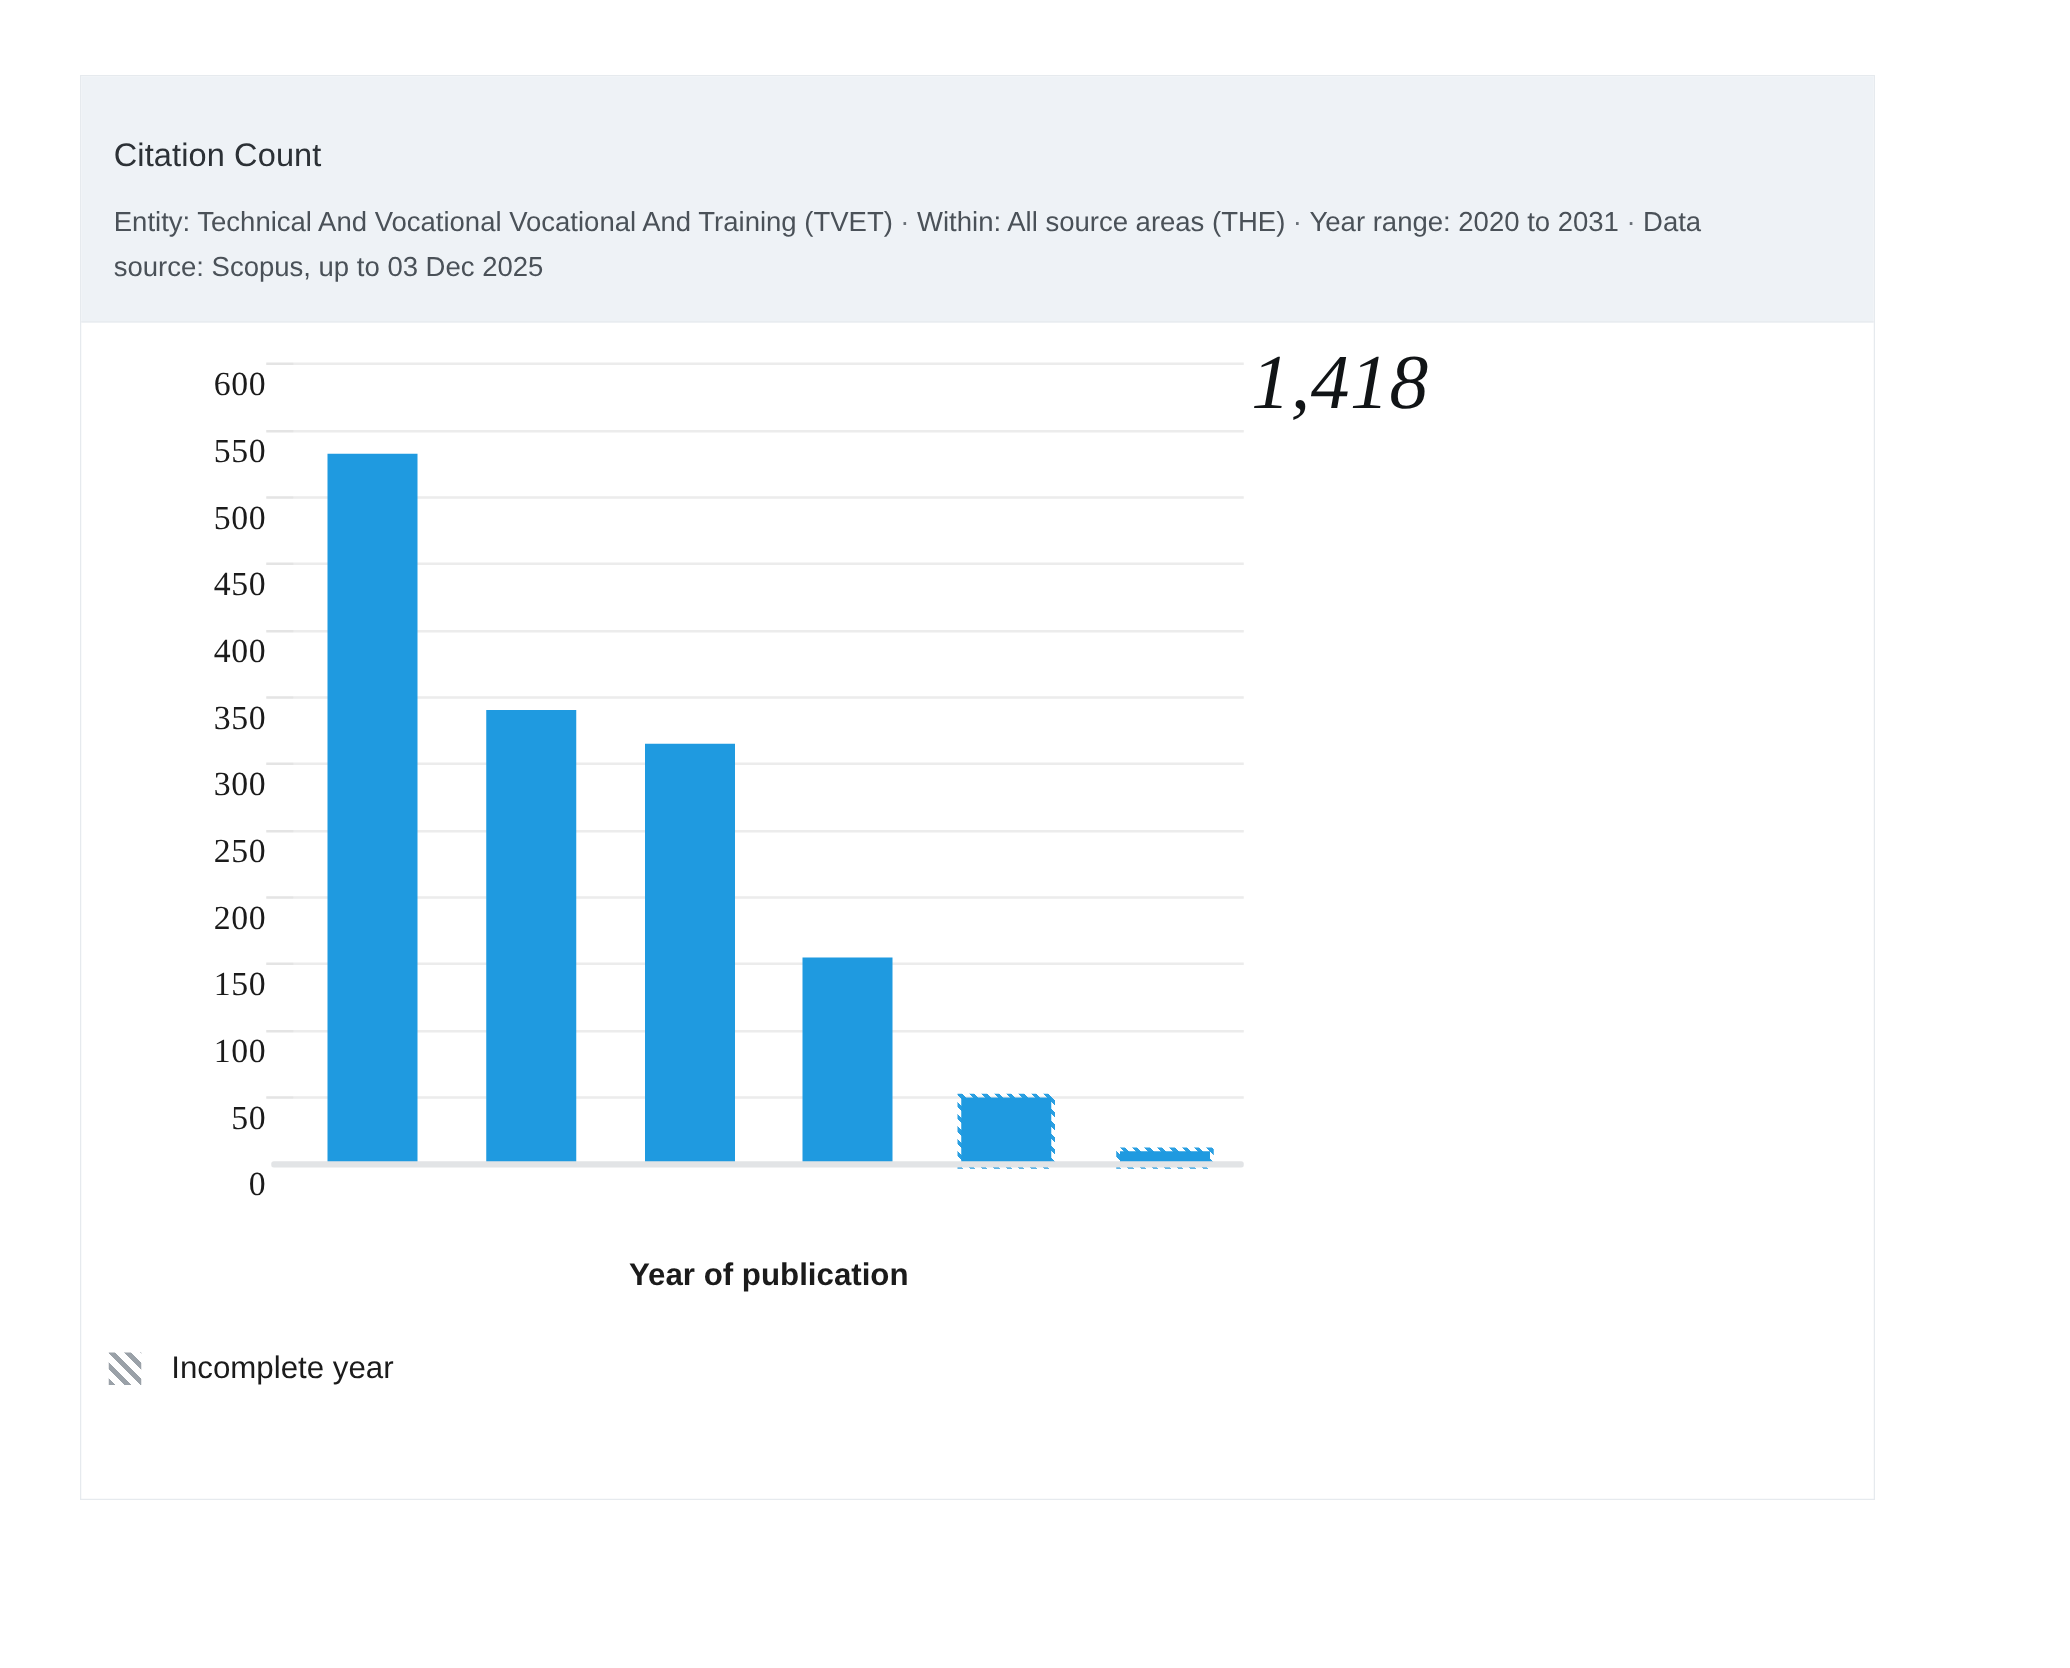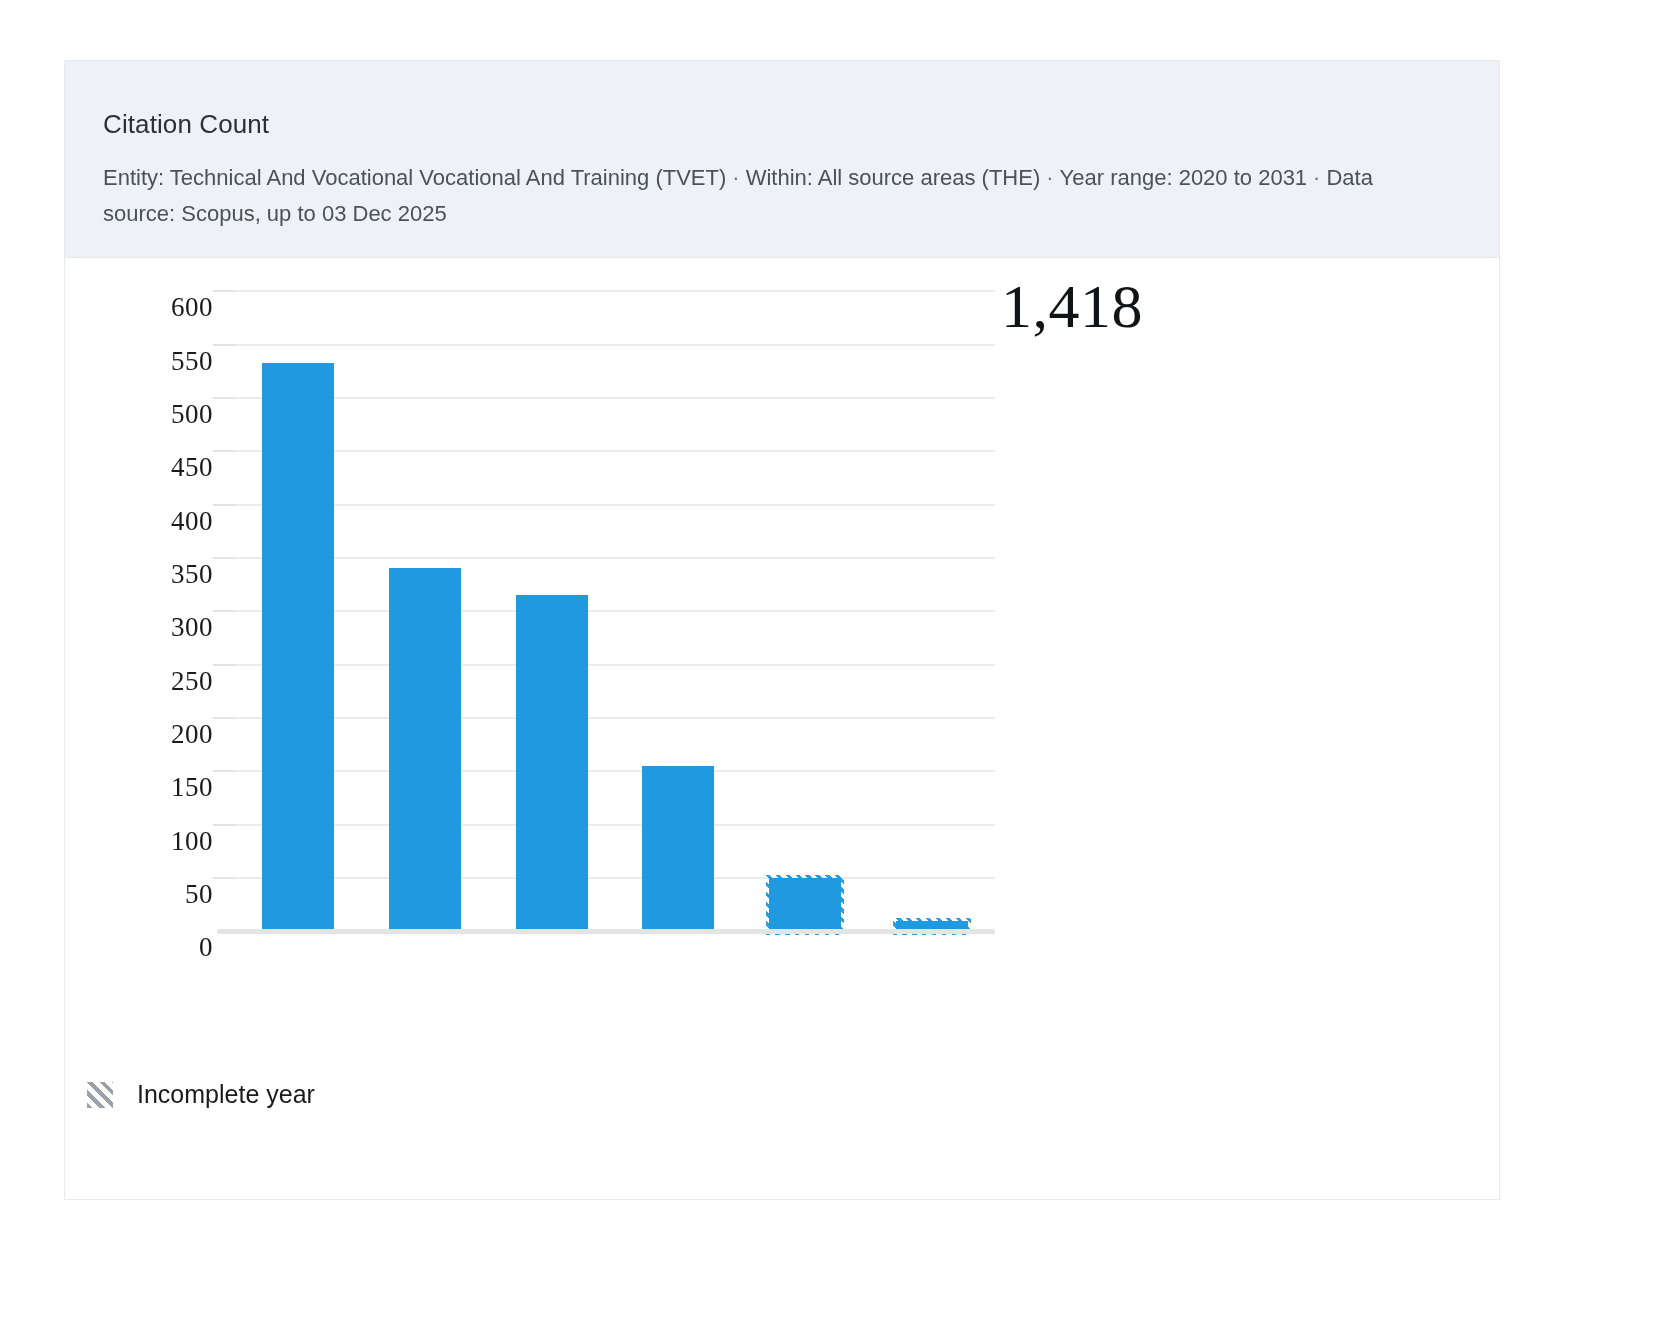--- a/index.html
+++ b/index.html
@@ -31,21 +31,21 @@
     height: 1140px;
     background: #ffffff;
     border: 1px solid #e6eaee;
     box-sizing: border-box;
   }
 
   
   .card-header {
     background: #eef2f6;
     border-bottom: 1px solid #e6eaee;
-    padding: 48px 38px 26px 38px;
+    padding: 48px 38px 26px 26px;
     box-sizing: border-box;
   }
   .card-title {
     font-size: 26px;
     color: #2c3136;
     letter-spacing: .1px;
     margin: 0 0 20px 0;
     line-height: 1.2;
   }
   .card-subtitle {
@@ -224,20 +224,21 @@
     top: 14px;
     width: 470px;
   }
   .kpi-value {
     font-family: "Liberation Serif", serif;
     font-size: 62px;
     color: #111416;
     line-height: 1.1;
     letter-spacing: .5px;
     margin: 0 0 36px 0;
+    font-style: italic;
   }
   .kpi-desc {
     font-size: 25px;
     color: #1b1b1b;
     line-height: 1.75;
     margin: 0;
   }
 </style>
 </head>
 <body>
@@ -329,20 +330,21 @@
                 <div class="bar incomplete" title="2024: 51" style="height: 54.4px;"></div>
               </div>
               <div class="bar-slot">
                 <div class="bar incomplete" title="2025: 11" style="height: 11.7333px;"></div>
               </div>
             </div>
           <div class="axis-baseline"></div>
         </div>
 
 
+        <div class="axis-title">Year of publication</div>
 
         <div class="legend">
           <span class="legend-swatch"></span>
           <span class="legend-label">Incomplete year</span>
         </div>
       </div>
 
       <div class="kpi">
         <div class="kpi-value">1,418</div>
       </div>

